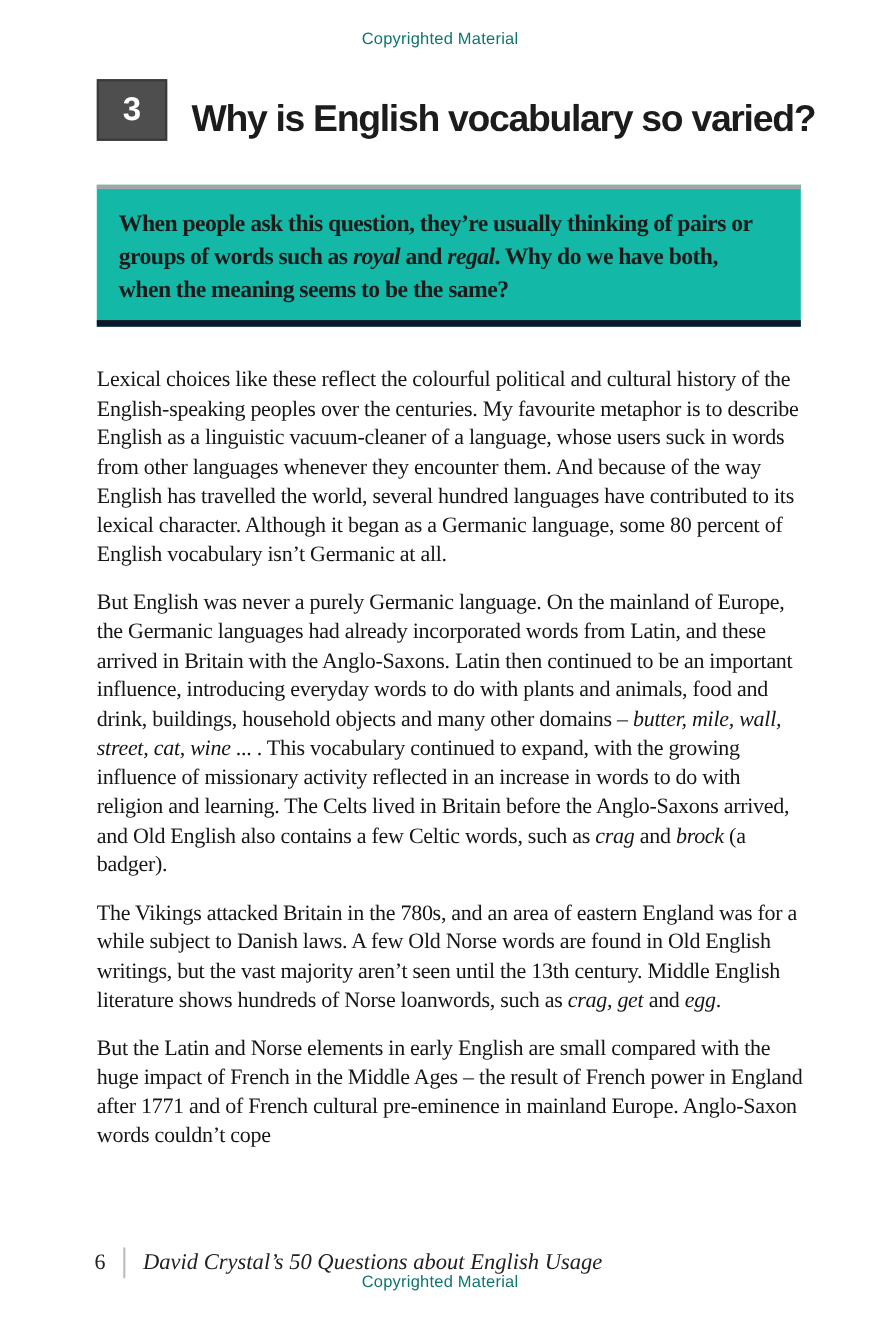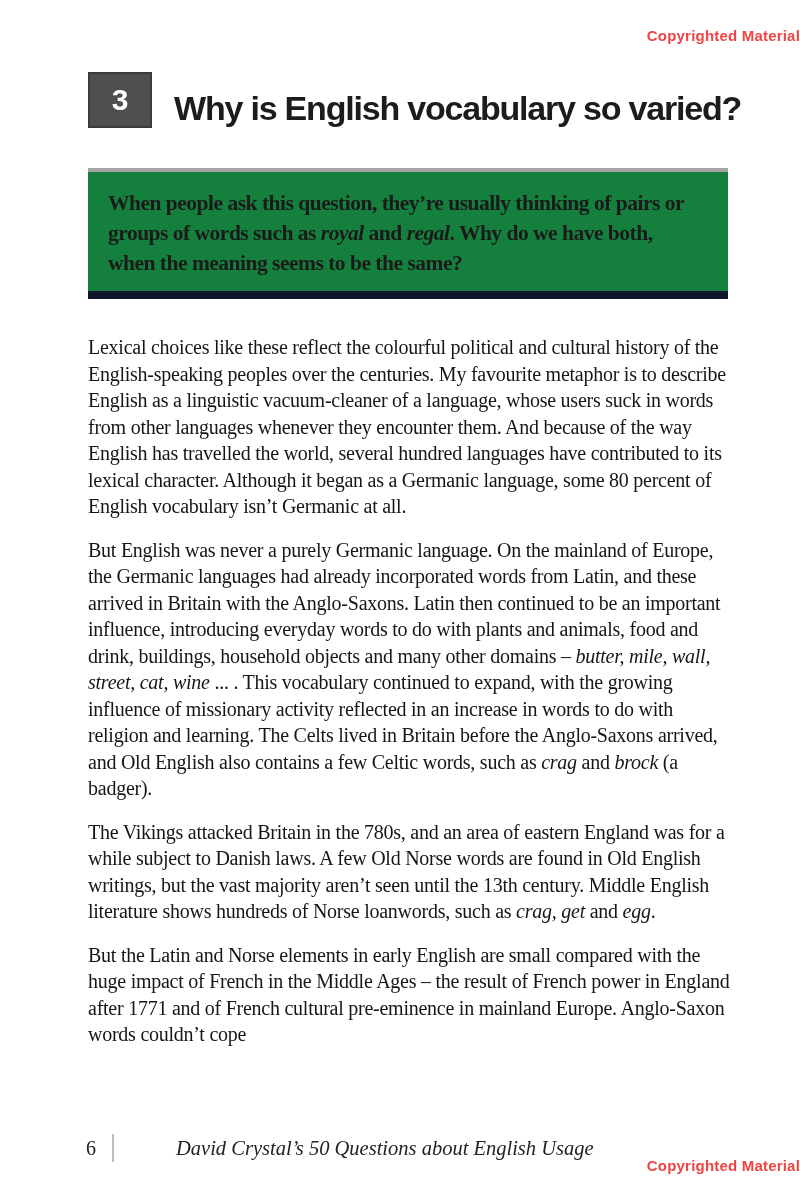--- a/index.html
+++ b/index.html
@@ -10,25 +10,25 @@
   body {
     width: 800px;
     height: 1202px;
     position: relative;
     overflow: hidden;
     font-family: "Liberation Serif", serif;
     color: #161616;
   }
   .notice {
     font-family: "Liberation Sans", sans-serif;
-    font-weight: 700;
+    font-weight: 400;
     font-size: 15px;
     letter-spacing: 0.2px;
-    color: #ef4444;
-    text-align: right;
+    color: #0f766e;
+    text-align: center;
   }
   .notice.top {
     padding-top: 27px;
   }
   .notice.bottom {
     position: absolute;
     top: 1157px;
     left: 0;
     width: 100%;
   }
@@ -58,23 +58,23 @@
     margin: 16px 0 0 22px;
     font-family: "Liberation Sans", sans-serif;
     font-weight: 700;
     font-size: 34px;
     letter-spacing: -1.2px;
     color: #1c1c1c;
     white-space: nowrap;
   }
   .question-box {
     margin: 40px 72px 0 88px;
-    background: #15803d;
+    background: #14b8a6;
     border-top: 4px solid #a5a5a5;
-    border-bottom: 8px solid #0f172a;
+    border-bottom: 6px solid #0f172a;
     padding: 16px 36px 13px 20px;
   }
   .question-box p {
     margin: 0;
     font-size: 21.5px;
     font-weight: 700;
     letter-spacing: -0.5px;
     line-height: 30px;
     color: #1a1a1a;
   }
@@ -105,21 +105,20 @@
     width: 2px;
     height: 28px;
     background: #bfbfbf;
     margin: 0 16px 0 16px;
   }
   .book-title {
     font-size: 20.5px;
     font-style: italic;
     color: #222222;
     white-space: nowrap;
-    margin-left: 46px;
   }
 </style>
 </head>
 <body>
 
 <div class="page">
 
   <div class="notice top">Copyrighted Material</div>
 
   <div class="chapter-row">

